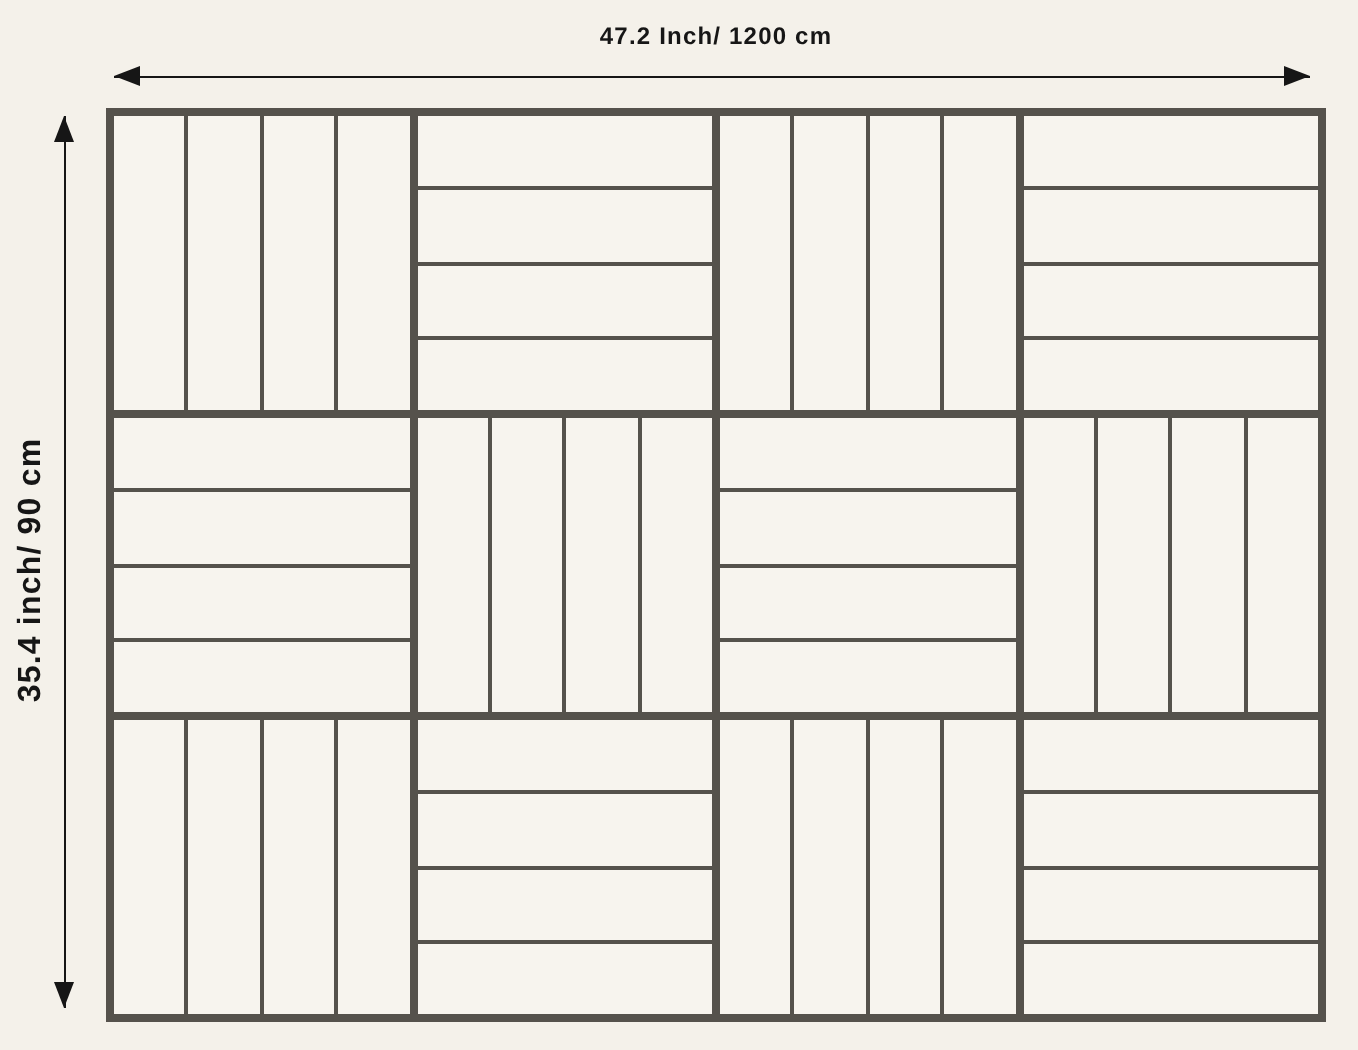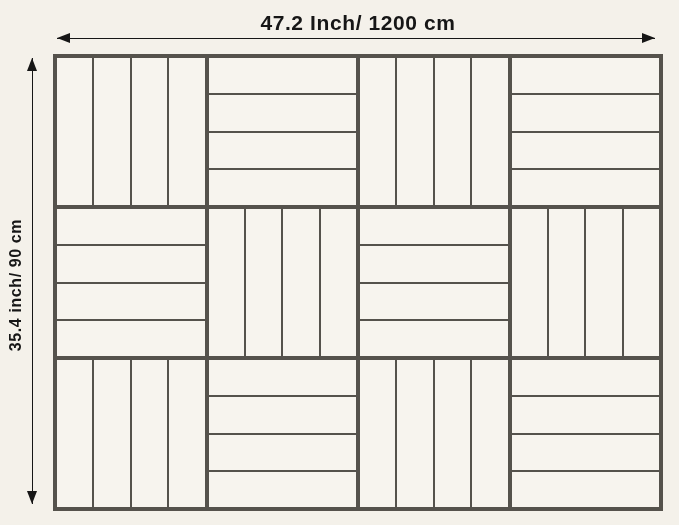--- a/index.html
+++ b/index.html
@@ -7,21 +7,21 @@
     position:relative;
     width:679px;height:525px;
     background:#f4f1ea;
     font-family:"Liberation Sans", sans-serif;
     overflow:hidden;
   }
   
   .h-label{
     position:absolute;left:53px;top:11px;width:610px;
     text-align:center;
-    font-size:21px;font-weight:bold;color:#161616;
+    font-size:12px;font-weight:bold;color:#161616;
     letter-spacing:0.6px;
     white-space:nowrap;
   }
   .v-label{
     position:absolute;left:-83px;top:275px;width:200px;height:20px;
     text-align:center;
     font-size:16px;font-weight:bold;color:#161616;
     letter-spacing:0.6px;
     transform:rotate(-90deg);
     transform-origin:center center;

